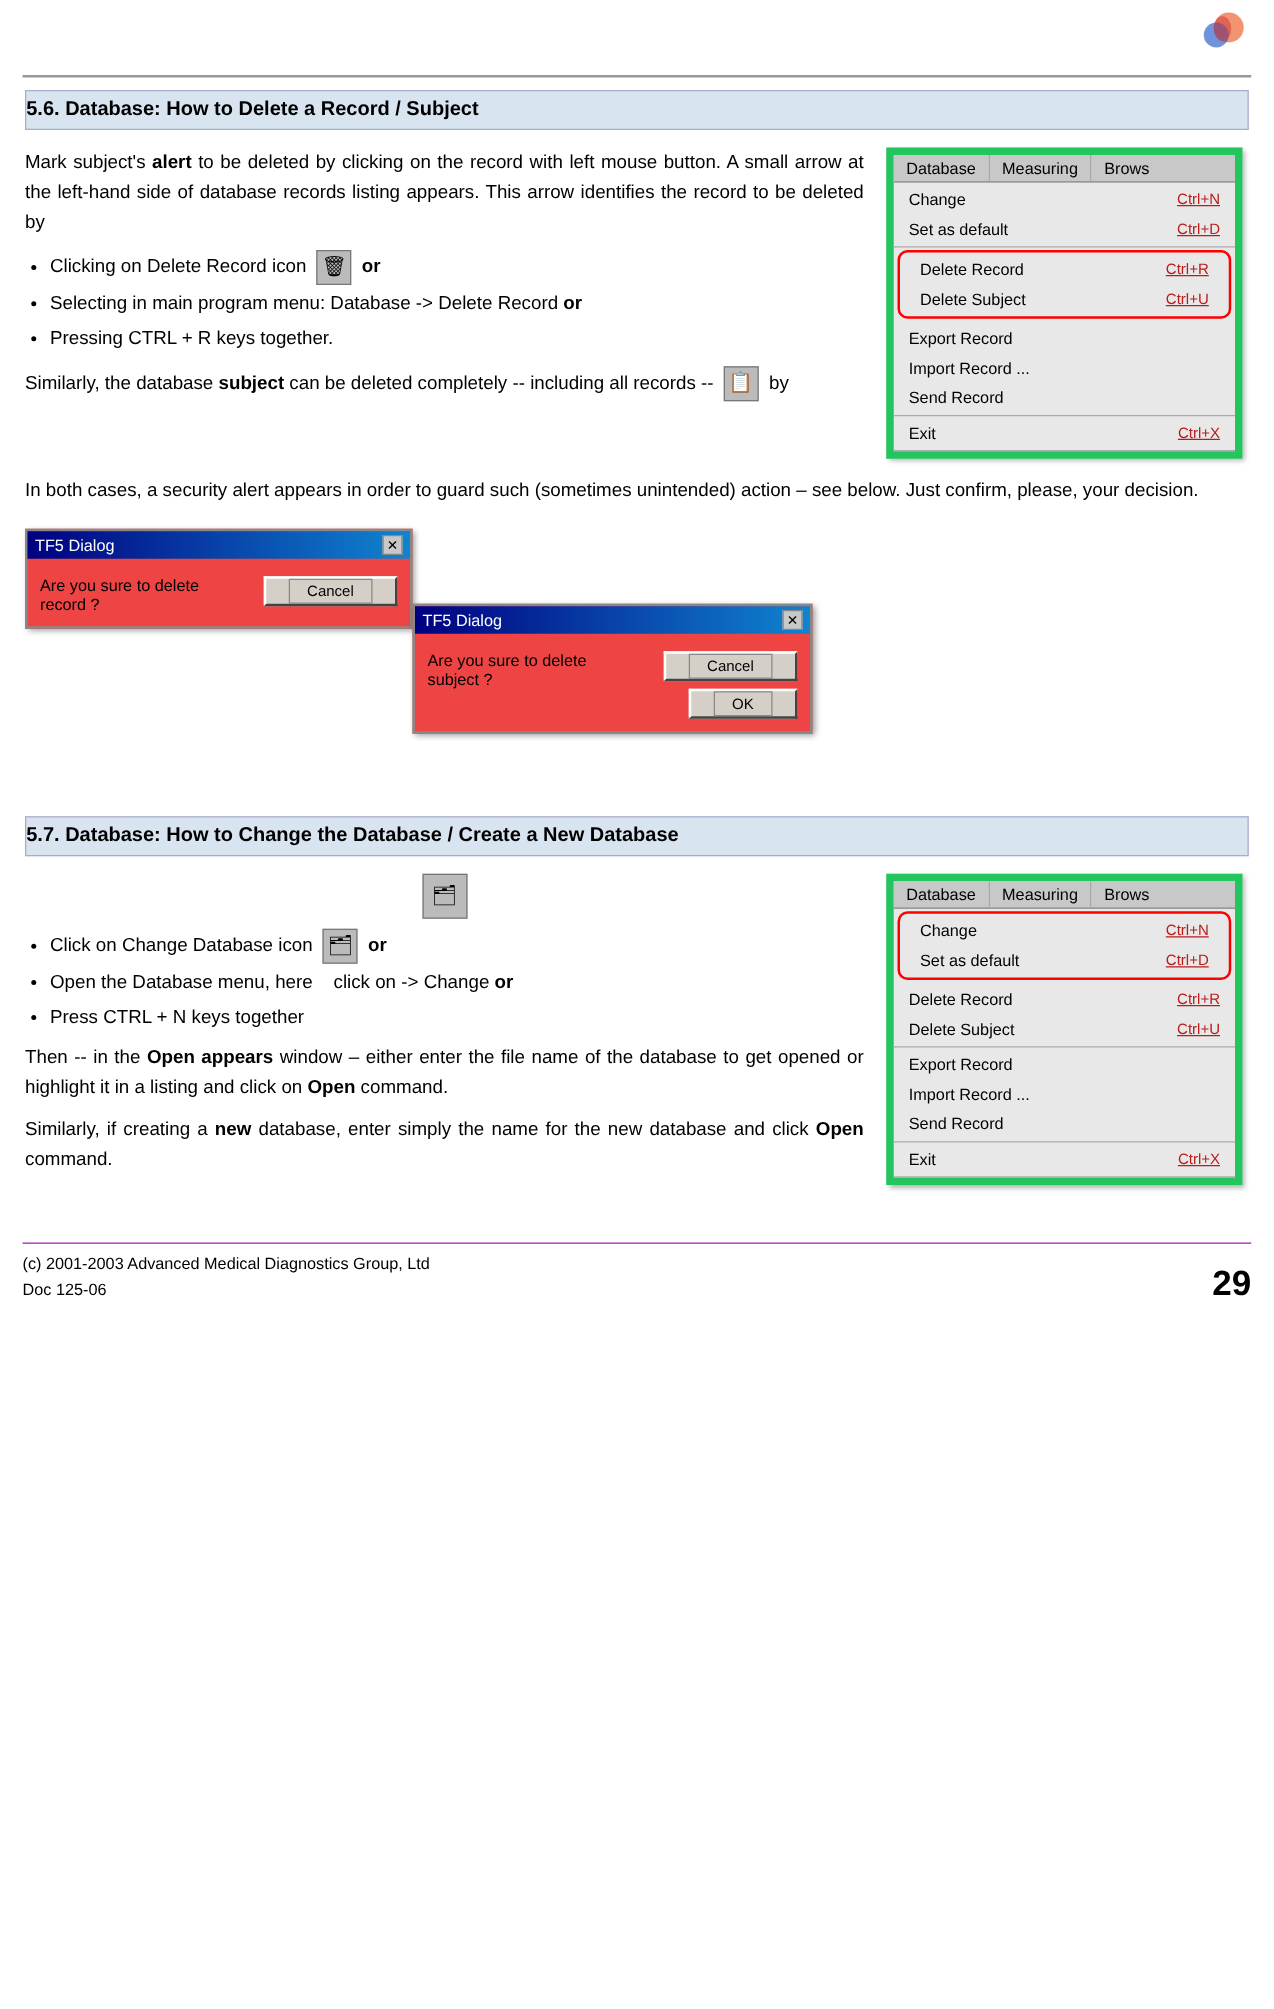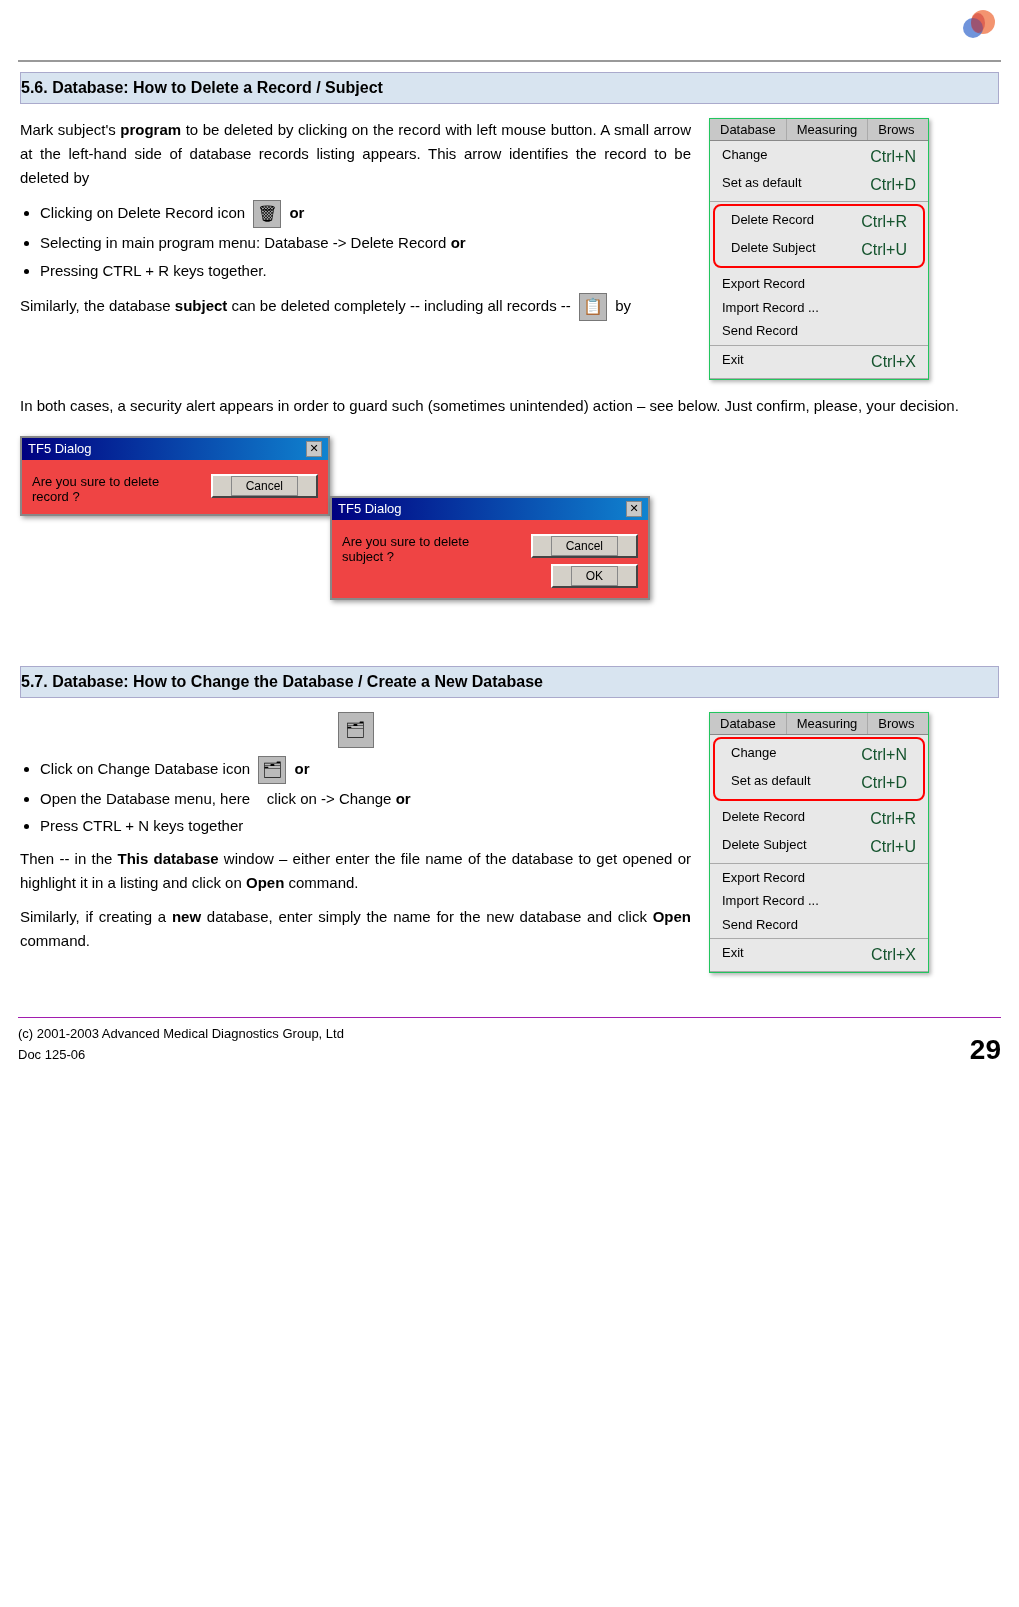--- a/index.html
+++ b/index.html
@@ -67,23 +67,23 @@
     }
 
     p.para {
       margin-bottom: 10px;
       line-height: 1.6;
       text-align: justify;
     }
 
     
     .db-menu {
-      border: 1px solid #22c55e;
+      border: 6px solid #22c55e;
       background: #e8e8e8;
-      width: 220px;
+      width: 285px;
       font-size: 13px;
       box-shadow: 2px 2px 4px rgba(0,0,0,0.3);
     }
     .db-menu-header {
       display: flex;
       background: #c8c8c8;
       border-bottom: 1px solid #888;
     }
     .db-menu-header span {
       padding: 3px 10px;
@@ -96,22 +96,23 @@
       padding: 2px 0;
     }
     .db-menu-item {
       display: flex;
       justify-content: space-between;
       padding: 2px 12px;
       font-size: 13px;
       line-height: 1.5;
     }
     .db-menu-item .shortcut {
-      color: #14532d;
-      font-size: 16px;
+      color: #b91c1c;
+      font-size: 12px;
+      text-decoration: underline;
     }
 
     
     .dialogs-row {
       display: flex;
       gap: 0;
       margin: 18px 0 10px 0;
       position: relative;
       height: 200px;
     }
@@ -230,21 +231,21 @@
   </svg>
 </div>
 
 <div class="page-content">
 
   <div class="section-title">5.6. Database: How to Delete a Record / Subject</div>
 
   <div class="two-col">
     <div class="col-left">
       <p class="para">
-        Mark subject's <span class="bold">program</span> to be deleted by clicking on the record with left mouse button. A small arrow at the left-hand side of database records listing appears. This arrow identifies the record to be deleted by
+        Mark subject's <span class="bold">alert</span> to be deleted by clicking on the record with left mouse button. A small arrow at the left-hand side of database records listing appears. This arrow identifies the record to be deleted by
       </p>
       <ul class="content-list">
         <li>Clicking on Delete Record icon
           <span class="inline-icon"></span>
           <span class="bold">or</span>
         </li>
         <li>Selecting in main program menu: Database -&gt; Delete Record <span class="bold">or</span></li>
         <li>Pressing CTRL + R keys together.</li>
       </ul>
 
@@ -353,21 +354,21 @@
         </div>
         <ul class="content-list">
           <li>Click on Change Database icon
             <span class="inline-icon inline-icon3"></span>
             <span class="bold">or</span>
           </li>
           <li>Open the Database menu, here &nbsp;&nbsp; click on -&gt; Change <span class="bold">or</span></li>
           <li>Press CTRL + N keys together</li>
         </ul>
         <p class="para" style="margin-top:8px;">
-          Then -- in the <span class="bold">This database</span> window – either enter the file name of the database to get opened or highlight it in a listing and click on <span class="bold">Open</span> command.
+          Then -- in the <span class="bold">Open appears</span> window – either enter the file name of the database to get opened or highlight it in a listing and click on <span class="bold">Open</span> command.
         </p>
         <p class="para">
           Similarly, if creating a <span class="bold">new</span> database, enter simply the name for the new database and click <span class="bold">Open</span> command.
         </p>
       </div>
 
       <div class="col-right">
 
         <div class="db-menu">
           <div class="db-menu-header">

